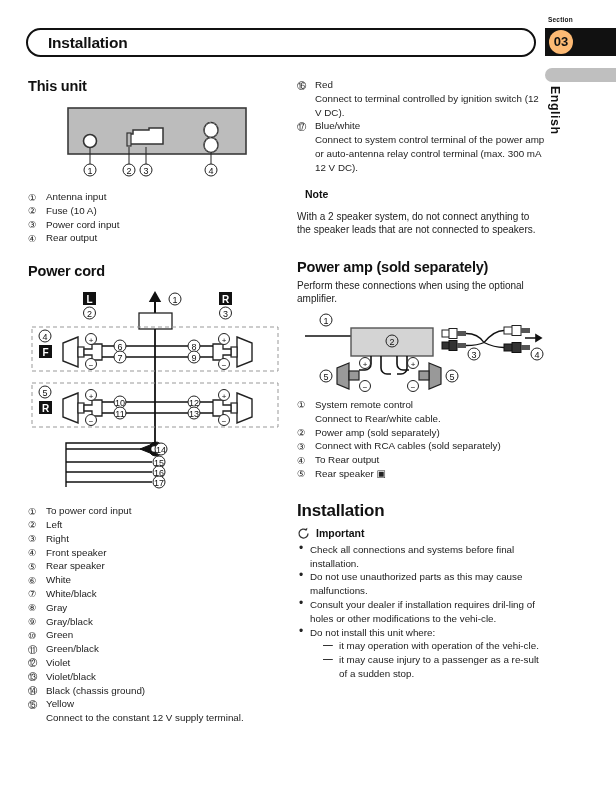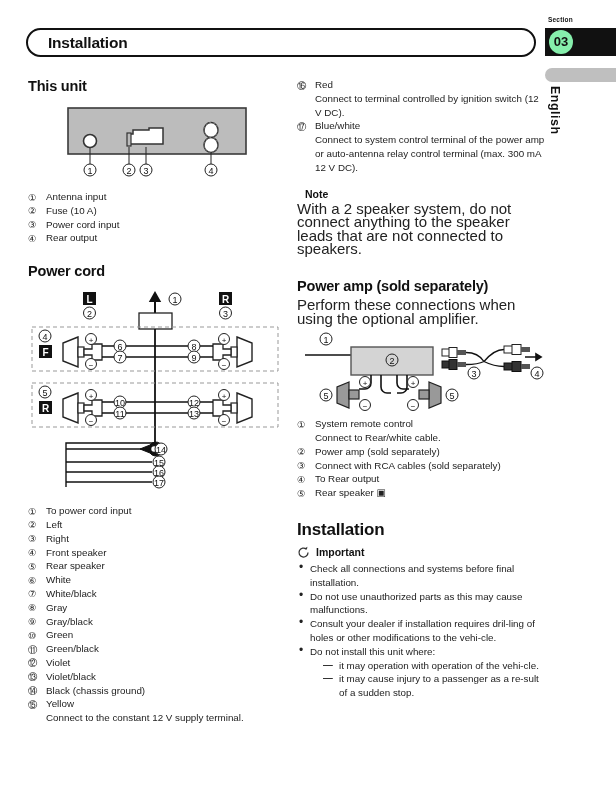--- a/index.html
+++ b/index.html
@@ -11,37 +11,37 @@
   }
   .page{position:absolute;inset:0;}
 
   
   .hdr{position:absolute;left:26px;top:28px;width:510px;height:29px;
        border:2px solid #111;border-radius:15px;background:#fff;box-sizing:border-box;}
   .hdr-title{position:absolute;left:20px;top:4px;font-size:15.5px;font-weight:bold;
        letter-spacing:-0.2px;color:#111;}
   .sec-tab{position:absolute;left:545px;top:28px;width:71px;height:28px;background:#111;}
   .sec-num{position:absolute;left:549px;top:30px;width:24px;height:24px;border-radius:50%;
-       background:#86efac;color:#111;font-size:13px;font-weight:bold;line-height:24px;
+       background:#fdba74;color:#111;font-size:13px;font-weight:bold;line-height:24px;
        text-align:center;}
   .sec-lbl{position:absolute;left:548px;top:16px;font-size:6.5px;font-weight:bold;color:#111;
        letter-spacing:0.2px;}
   .lang-tab{position:absolute;left:545px;top:68px;width:71px;height:14px;background:#bfbfbf;
        border-top-left-radius:7px;border-bottom-left-radius:7px;}
   .lang-txt{position:absolute;left:548px;top:86px;font-size:12.5px;font-weight:bold;color:#111;
        writing-mode:vertical-rl;text-orientation:mixed;letter-spacing:0.5px;}
 
   
   .colL{position:absolute;left:28px;top:78px;width:258px;}
   .colR{position:absolute;left:297px;top:78px;width:248px;}
 
   h2.sec{font-size:14.5px;font-weight:bold;margin:0 0 12px 0;color:#111;letter-spacing:-0.2px;}
   h2.big{font-size:17px;font-weight:bold;margin:0 0 5px 0;color:#111;letter-spacing:-0.2px;}
-  h3.note{font-size:10.5px;font-weight:bold;margin:0 0 2px 0;color:#111;padding-left:8px;}
-  p.body{font-size:15px;line-height:13.6px;margin:0;color:#222;}
+  h3.note{font-size:10.5px;font-weight:bold;margin:0 0 10px 0;color:#111;padding-left:8px;}
+  p.body{font-size:10px;line-height:13.6px;margin:0;color:#222;}
 
   
   ul.nlist{list-style:none;margin:0;padding:0;}
   ul.nlist li{font-size:9.8px;line-height:13.8px;color:#222;position:relative;
       padding-left:18px;margin:0;}
   ul.nlist li .cn{position:absolute;left:0;top:0.5px;}
   ul.nlist li .sub{display:block;padding-left:0px;}
   .cn{display:inline-block;font-size:9.4px;}
 
   

